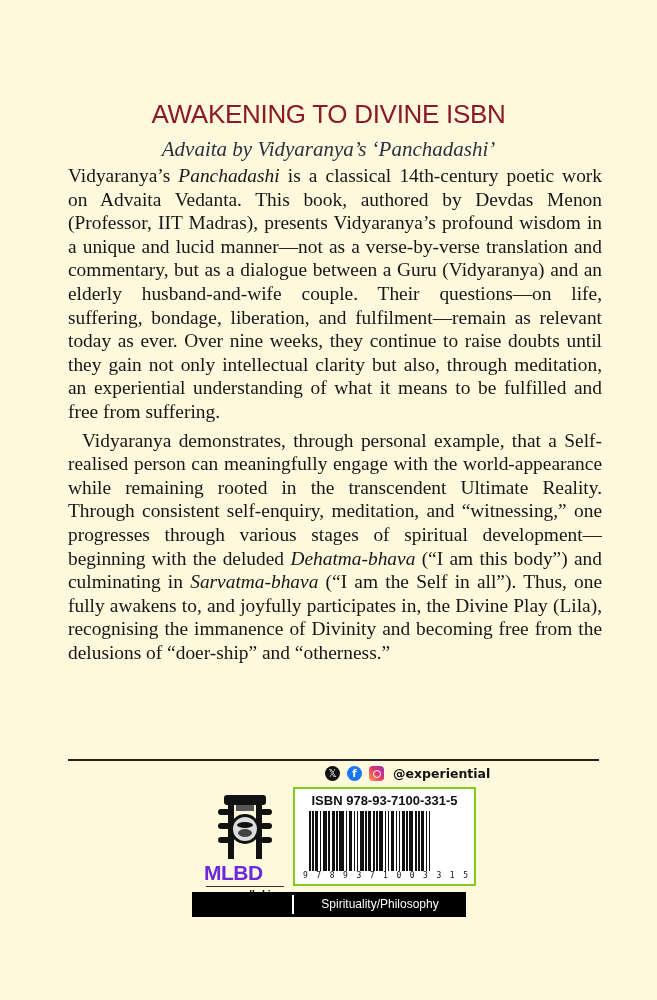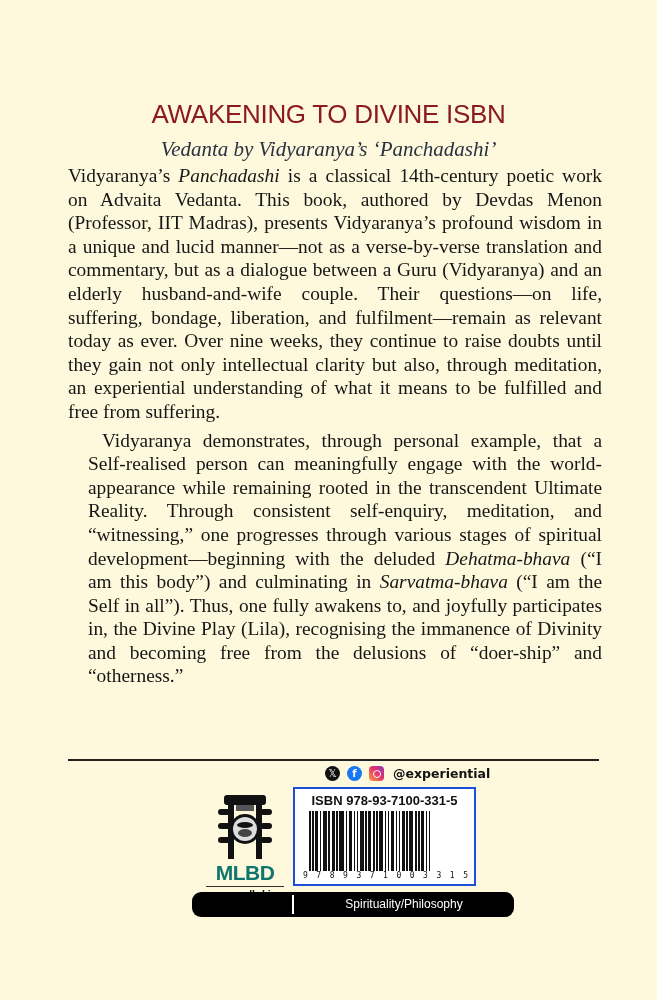--- a/index.html
+++ b/index.html
@@ -4,48 +4,48 @@
 <style>
   html, body { margin:0; padding:0; }
   body { width:657px; height:1000px; background:#fef9dc; position:relative; overflow:hidden; }
   .title { position:absolute; top:99px; left:0; width:657px; text-align:center;
     font-family:"Liberation Sans", sans-serif; font-size:26px; color:#8b1a25; letter-spacing:-0.3px; }
   .subtitle { position:absolute; top:137px; left:0; width:657px; text-align:center;
     font-family:"Liberation Serif", serif; font-style:italic; font-size:21px; color:#2a3140; }
   .body-text { position:absolute; top:164px; left:68px; width:534px;
     font-family:"Liberation Serif", serif; font-size:19.4px; line-height:23.6px; color:#161616; text-align:justify; }
   .body-text p { margin:0; }
-  .body-text p + p { text-indent:14px; margin-top:5px;margin-left:20px; }
+  .body-text p + p { text-indent:14px; margin-top:5px; }
   .divider { position:absolute; top:759px; left:68px; width:531px; height:2px; background:#222; }
   .social { position:absolute; top:766px; left:325px; display:flex; align-items:center; gap:7px; }
   .ic { width:15px; height:15px; border-radius:50%; display:inline-flex; align-items:center; justify-content:center; font-family:"DejaVu Sans", sans-serif; font-size:10px; color:#fff; }
   .ic-x { background:#111; }
   .ic-fb { background:#1877f2; font-weight:bold; }
   .ic-ig { border-radius:4px; background:linear-gradient(45deg,#f9a23b,#e3306c 55%,#8a3ab9); }
   .ic-ig span { width:8px; height:8px; border:1.5px solid #fff; border-radius:50%; box-sizing:border-box; display:block; }
   .handle { font-family:"DejaVu Sans", sans-serif; font-weight:bold; font-size:12.5px; color:#111; margin-left:2px; }
-  .barcode-box { position:absolute; top:787px; left:293px; width:183px; height:99px; border:2px solid #1d4ed8; background:#fff; box-sizing:border-box; }
+  .barcode-box { position:absolute; top:787px; left:293px; width:183px; height:99px; border:2px solid #84cc16; background:#fff; box-sizing:border-box; }
   .isbn { position:absolute; top:4px; left:0; width:100%; text-align:center; font-family:"Liberation Sans", sans-serif; font-weight:bold; font-size:13px; color:#111; }
   .bars { position:absolute; top:22px; left:14px; width:154px; height:60px; display:flex; align-items:stretch; }
   .bars i { display:block; background:#111; margin-right:1.6px; }
   .digits { position:absolute; bottom:4px; left:8px; width:165px; display:flex; justify-content:space-between; font-family:"DejaVu Sans Mono", monospace; font-size:8px; color:#111; background:transparent; }
   .logo { position:absolute; top:793px; left:204px; width:82px; }
   .logo-mark { width:58px; height:70px; margin:0 auto; position:relative; }
-  .logo-name { font-family:"Liberation Sans", sans-serif; font-weight:bold; font-size:21px; color:#0f766e; text-align:center; letter-spacing:-0.5px; margin-top:-2px; }
+  .logo-name { font-family:"Liberation Sans", sans-serif; font-weight:bold; font-size:21px; color:#6d28d9; text-align:left; letter-spacing:-0.5px; margin-top:-2px; }
   .logo-rule { height:1px; background:#333; margin:1px 2px 1px; }
   .logo-url { font-family:"Liberation Sans", sans-serif; font-weight:bold; font-size:10.5px; color:#111; text-align:center; }
-  .black-bar { position:absolute; top:892px; left:192px; width:322px; height:25px; background:#000;border-radius:9px; }
+  .black-bar { position:absolute; top:892px; left:192px; width:274px; height:25px; background:#000; }
   .black-bar .sep { position:absolute; left:100px; top:3px; width:2px; height:19px; background:#fff; }
   .black-bar .cat { position:absolute; left:102px; right:0; top:0; line-height:25px; text-align:center; font-family:"Liberation Sans", sans-serif; font-size:12px; color:#fff; }
 </style>
 </head>
 <body>
 
 <div class="title">AWAKENING TO DIVINE ISBN</div>
-<div class="subtitle">Vedanta by Vidyaranya’s ‘Panchadashi’</div>
+<div class="subtitle">Advaita by Vidyaranya’s ‘Panchadashi’</div>
 
 <div class="body-text">
   <p><span>Vidyaranya’s </span><i>Panchadashi</i><span> is a classical 14th-century poetic work on Advaita Vedanta. This book, authored by Devdas Menon (Professor, IIT Madras), presents Vidyaranya’s profound wisdom in a unique and lucid manner—not as a verse-by-verse translation and commentary, but as a dialogue between a Guru (Vidyaranya) and an elderly husband-and-wife couple. Their questions—on life, suffering, bondage, liberation, and fulfilment—remain as relevant today as ever. Over nine weeks, they continue to raise doubts until they gain not only intellectual clarity but also, through meditation, an experiential understanding of what it means to be fulfilled and free from suffering.</span></p>
   <p><span>Vidyaranya demonstrates, through personal example, that a Self-realised person can meaningfully engage with the world-appearance while remaining rooted in the transcendent Ultimate Reality. Through consistent self-enquiry, meditation, and “witnessing,” one progresses through various stages of spiritual development—beginning with the deluded </span><i>Dehatma-bhava</i><span> (“I am this body”) and culminating in </span><i>Sarvatma-bhava</i><span> (“I am the Self in all”). Thus, one fully awakens to, and joyfully participates in, the Divine Play (Lila), recognising the immanence of Divinity and becoming free from the delusions of “doer-ship” and “otherness.”</span></p>
 </div>
 
 <div class="divider"></div>
 
 <div class="social">
   <span class="ic ic-x">𝕏</span>

